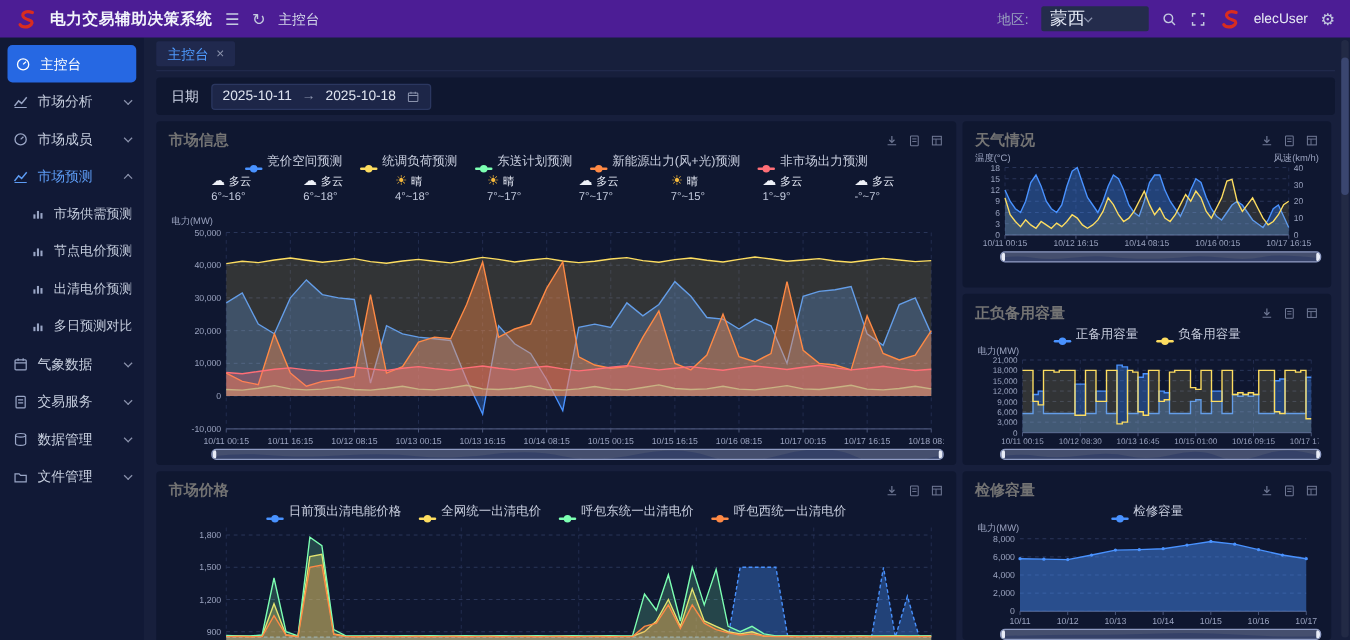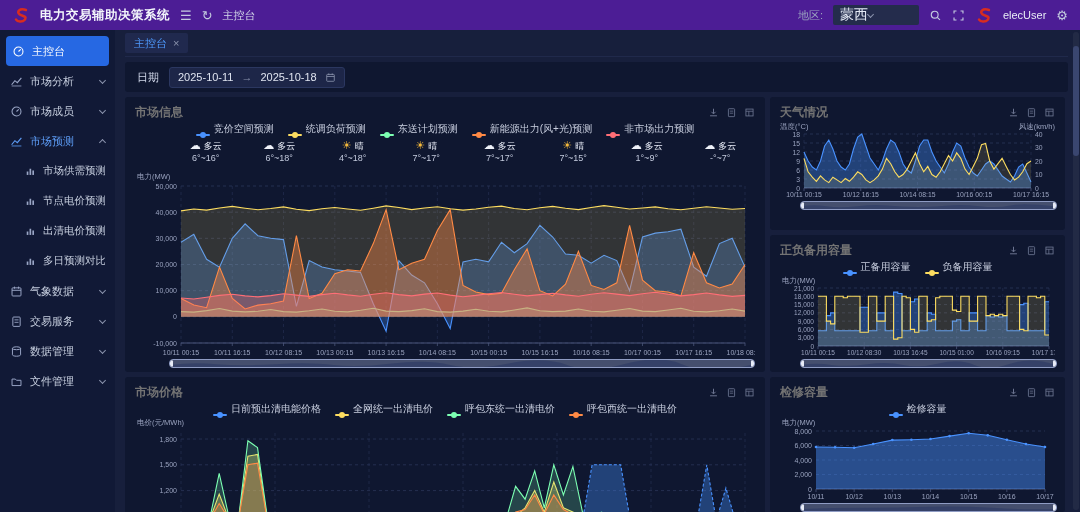--- a/index.html
+++ b/index.html
@@ -46,21 +46,21 @@
 #p-market{height:275px}#p-weather{height:133px}#p-reserve{height:137px}#p-price{height:212px}#p-maint{height:135px}
 .phead{display:flex;align-items:center;justify-content:space-between;padding:7px 10px 0}
 .ptitle{font-size:12px;font-weight:bold;color:#737373}
 .picons{display:flex;gap:7px;color:#6f7894}
 .picons svg{width:11px;height:11px;cursor:pointer;display:block}
 .legend{display:flex;justify-content:center;gap:14px;font-size:10px;color:#c9cfdf;height:14px;align-items:center;margin-top:1px}
 .lgi{display:flex;align-items:flex-end;gap:4px;cursor:pointer}
 .lgl{display:inline-block;width:14px;height:2px;border-radius:1px;position:relative}
 .lgd{position:absolute;left:4px;top:-2px;width:6px;height:6px;border-radius:50%}
 .wstrip{display:flex;margin:2px 8px 0 44px;height:32px}
-.wcell{flex:1;text-align:center;font-size:9px;color:#e6eaf5;line-height:1.3}
+.wcell{flex:1;font-size:9px;color:#e6eaf5;line-height:1.3}
 .wicon{font-size:11px;margin-right:3px}
 .wicon.sun{color:#f5b93c}.wicon.cloud{color:#eef1f8}
 .wrange{color:#c2c9dc}
 .ylab{font-size:7.5px;color:#9aa3bf;margin:2px 0 0 12px;height:9px}
 .axnames{display:flex;justify-content:space-between;font-size:7.5px;color:#9aa3bf;margin:1px 10px 0;height:9px}
 .chartsvg{display:block;margin:0 10px}
 .dz{height:9px;margin:2px 10px 0 44px;background:rgba(150,165,205,.4);border:1px solid #8f9cc4;border-radius:4px;position:relative;overflow:hidden;cursor:pointer}
 .dz svg{position:absolute;inset:0;width:100%;height:100%}
 .dz::before,.dz::after{content:"";position:absolute;top:0;bottom:0;width:3px;background:#e8ecf7;border-radius:2px;z-index:2}
 .dz::before{left:0}.dz::after{right:0}
@@ -597,21 +597,20 @@
             </span>
             <span>呼包东统一出清电价</span>
           </span>
           <span class="lgi">
             <span class="lgl" style="background: rgb(255, 138, 69);">
               <span class="lgd" style="background: rgb(255, 138, 69);"></span>
             </span>
             <span>呼包西统一出清电价</span>
           </span>
         </div>
-      <div class="ylab">电价(元/MWh)</div>
       <svg class="chartsvg" width="620" height="110">
           <line x1="46" x2="610" y1="89.4018691588785" y2="89.4018691588785" stroke="#2e3a5f" stroke-dasharray="3 3" stroke-width="0.7"></line>
           <text x="42" y="91.9018691588785" text-anchor="end" font-size="7" fill="#9aa3bf">900</text>
           <line x1="46" x2="610" y1="63.60747663551402" y2="63.60747663551402" stroke="#2e3a5f" stroke-dasharray="3 3" stroke-width="0.7"></line>
           <text x="42" y="66.10747663551402" text-anchor="end" font-size="7" fill="#9aa3bf">1,200</text>
           <line x1="46" x2="610" y1="37.81308411214954" y2="37.81308411214954" stroke="#2e3a5f" stroke-dasharray="3 3" stroke-width="0.7"></line>
           <text x="42" y="40.31308411214954" text-anchor="end" font-size="7" fill="#9aa3bf">1,500</text>
           <line x1="46" x2="610" y1="12.018691588785048" y2="12.018691588785048" stroke="#2e3a5f" stroke-dasharray="3 3" stroke-width="0.7"></line>
           <text x="42" y="14.518691588785048" text-anchor="end" font-size="7" fill="#9aa3bf">1,800</text>
           <line x1="46" x2="46" y1="6" y2="98" stroke="#283358" stroke-dasharray="3 3" stroke-width="0.6"></line>

